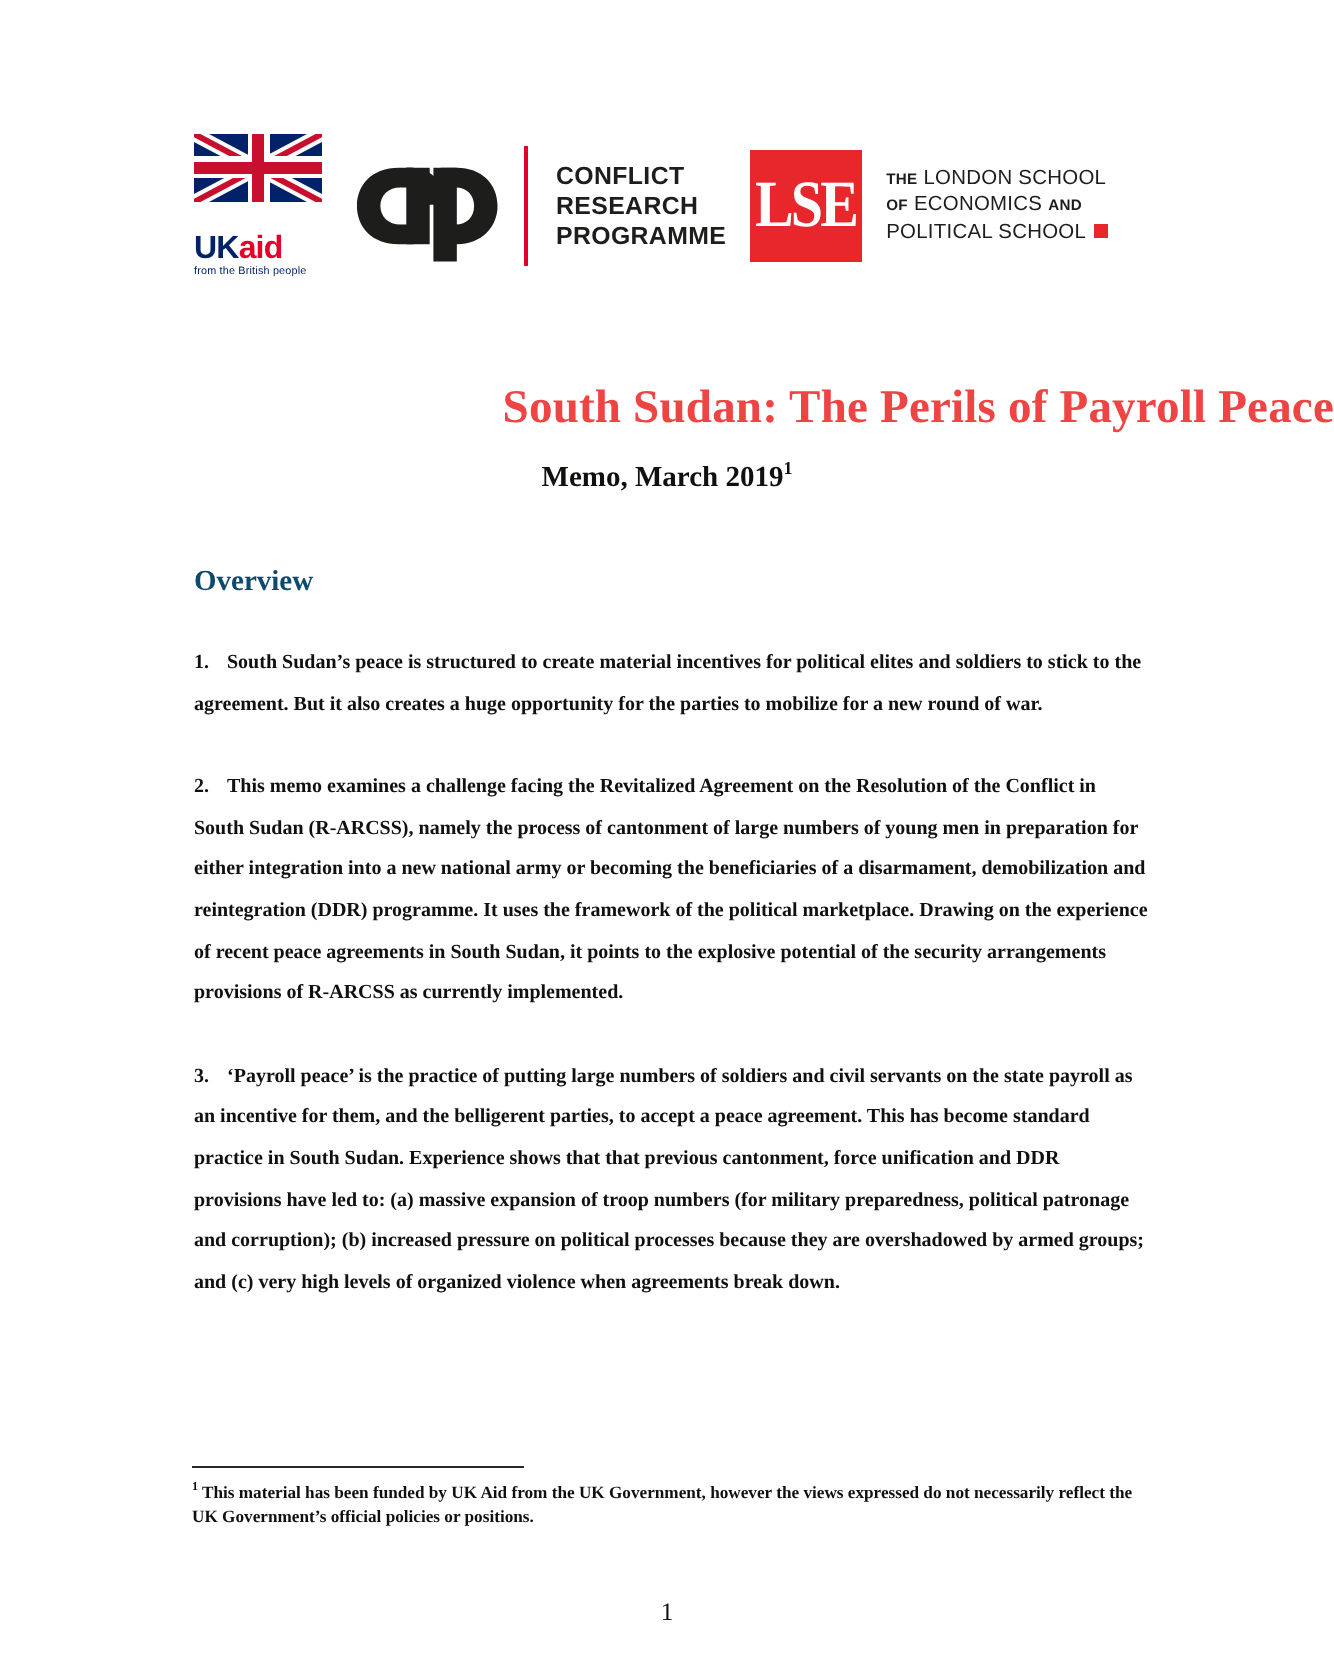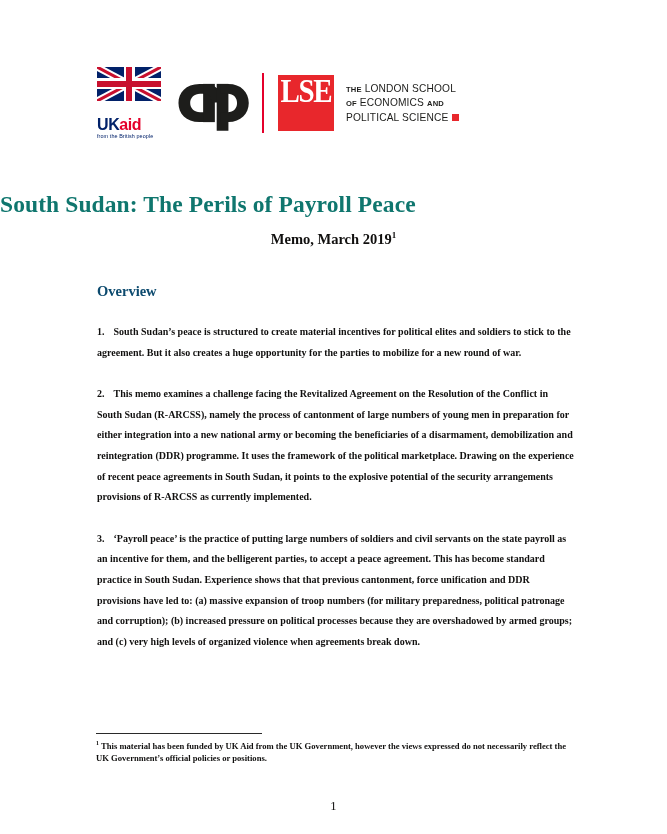--- a/index.html
+++ b/index.html
@@ -145,21 +145,21 @@
     color: #1d1d1b;
     margin-right: 12px;
     white-space: nowrap;
   }
 
   .lse-box {
     width: 56px;
     height: 56px;
     background: #E8272C;
     display: flex;
-    align-items: flex-start;
+    align-items: center;
     justify-content: center;
     margin-right: 12px;
     flex: none;
   }
   .lse-box span {
     font-family: "Liberation Serif", serif;
     font-weight: bold;
     font-size: 33px;
     line-height: 33px;
     color: #ffffff;
@@ -182,25 +182,25 @@
     background: #E8272C;
     margin-left: 4px;
     vertical-align: 0px;
   }
 
   
   .doc-title {
     position: absolute;
     left: 0; right: 0;
     top: 190px;
-    text-align: left;
+    text-align: right;
     font-size: 23.5px;
     line-height: 28px;
     font-weight: bold;
-    color: #0f766e;
+    color: #ef4444;
     letter-spacing: 0.1px;
   }
   .doc-subtitle {
     position: absolute;
     left: 0; right: 0;
     top: 229px;
     text-align: center;
     font-size: 14.5px;
     line-height: 20px;
     font-weight: bold;
@@ -306,29 +306,34 @@
           <rect x="44" y="14" width="19" height="62"></rect>
           <path d="M44 14 L44 30 C52 30 57 34 57 41 L57 44 L74 44 L74 40 C74 24 63 14 48 14 Z"></path>
           <rect x="66" y="14" width="19" height="76"></rect>
           <path d="M85 14 C105 14 118 27 118 45 C118 62 105 76 85 76 L72 76 L72 60 L84 60 C93 60 99 54 99 45 C99 36 93 30 84 30 L72 30 L72 14 Z"></path>
         </g>
       </svg>
     </div>
 
     <div class="red-rule"></div>
 
+    <div class="crp-words">
+      <div>CONFLICT</div>
+      <div>RESEARCH</div>
+      <div>PROGRAMME</div>
+    </div>
 
     <div class="lse-box">
       <span>LSE</span>
     </div>
 
     <div class="lse-words">
       <div><span class="sm">THE</span> <span>LONDON SCHOOL</span></div>
       <div><span class="sm">OF</span> <span>ECONOMICS</span> <span class="sm">AND</span></div>
-      <div><span>POLITICAL SCIENCE</span><span class="lse-sq"></span></div>
+      <div><span>POLITICAL SCHOOL</span><span class="lse-sq"></span></div>
     </div>
   </div>
 
   <div class="doc-title">South Sudan: The Perils of Payroll Peace</div>
 
   <div class="doc-subtitle"><span>Memo, March 2019</span><sup>1</sup></div>
 
   <div class="body-col">
     <h2 class="section-head">Overview</h2>
 

